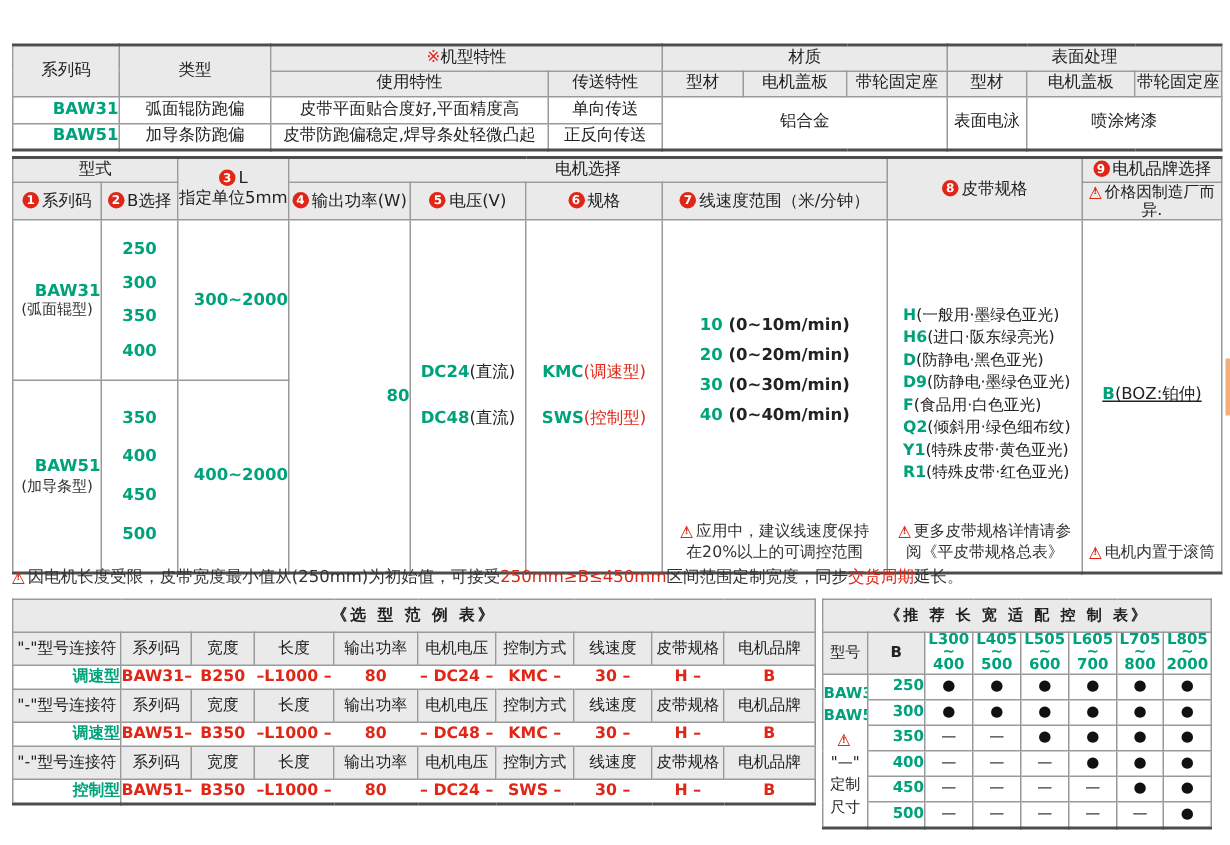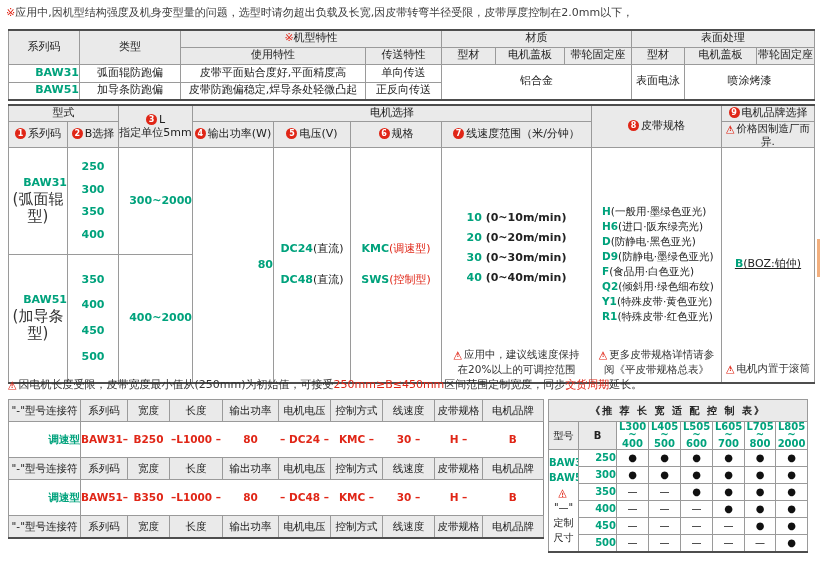--- a/index.html
+++ b/index.html
@@ -26,54 +26,51 @@
   #model-table tr.b1{height:107px;}
   #model-table tr.b2{height:128px;}
   .badge{display:inline-block;width:11px;height:11px;line-height:11px;border-radius:6px;
          background:#E02617;color:#fff;font-size:8px;font-weight:bold;text-align:center;
          vertical-align:1px;margin-right:2px;}
   .warn{position:relative;display:inline-block;color:#E02617;font-weight:bold;margin-right:2px;}
   .warn .t{font-size:11px;}
   .warn .e{position:absolute;left:50%;top:57%;transform:translate(-50%,-50%);font-size:6px;}
   .vlist{display:flex;flex-direction:column;justify-content:center;align-items:center;height:100%;}
   .g10{gap:10px;} .g13{gap:13px;} .g18{gap:18px;}
-  .series-name{font-size:15px;color:#333;margin-top:1px;}
+  .series-name{font-size:10px;color:#333;margin-top:1px;}
   td.rel{position:relative;}
   .speed-list{position:absolute;top:60px;left:0;width:100%;line-height:20px;font-weight:bold;}
   .belt-list{position:absolute;top:56px;left:10px;text-align:left;line-height:15px;font-size:10.5px;}
   .brand-line{position:absolute;top:110px;left:0;width:100%;text-decoration:underline;}
   .cell-note{position:absolute;bottom:6px;left:0;width:100%;font-size:10.5px;color:#333;line-height:14px;}
   
   .mid-note{position:absolute;left:8px;top:377px;font-size:11px;color:#333;text-align:left;}
   
   #example-table{left:8px;top:399px;width:536px;border:1px solid #8c8c8c;border-bottom:2px solid #4d4d4d;}
   #example-table tr.t{height:22px;}
   #example-table tr.hh{height:22px;}
-  #example-table tr.vv{height:36px;}
+  #example-table tr.vv{height:16px;}
   #example-table td{font-size:10.5px;}
   .ttl{font-size:11px;letter-spacing:2px;font-weight:bold;color:#222;}
   td.nb{border-left:none;border-right:none;}
   #fit-table{left:548px;top:399px;width:259px;border:1px solid #8c8c8c;border-bottom:2px solid #4d4d4d;}
   #fit-table tr.t{height:22px;}
   #fit-table tr.hh{height:28px;}
   #fit-table tr.r{height:17px;}
   #fit-table td{font-size:10px;}
   .lcol{color:#00A27C;font-weight:bold;font-size:9px;line-height:8.5px;}
   .dot{font-size:9px;color:#111;}
   .model-stack{line-height:15px;font-size:10px;}
   .edge-strip{position:absolute;right:0;top:239px;width:3px;height:38px;background:#F2AF7E;}
 </style>
 </head>
 <body>
 
 <div class="page">
 
-  <div class="top-note">
-    <span class="red">※</span><span>应用中,因机型结构强度及机身变型量的问题，选型时请勿超出负载及长宽,因皮带转弯半径受限，皮带厚度控制在2.0mm以下，</span>
-  </div>
 
   <table id="spec-table">
     <colgroup>
       <col style="width:71px">
         <col style="width:101px">
         <col style="width:185px">
         <col style="width:76px">
       <col style="width:54px">
         <col style="width:69px">
         <col style="width:67px">
@@ -238,20 +235,23 @@
         <col style="width:42px">
         <col style="width:53px">
         <col style="width:56px">
       <col style="width:52px">
         <col style="width:52px">
         <col style="width:52px">
         <col style="width:48px">
         <col style="width:61px">
     </colgroup>
     <tbody>
+        <tr class="t">
+          <td colspan="10" class="gray ttl">《选 型 范 例 表》</td>
+        </tr>
     <tr class="hh">
       <td class="gray">"-"型号连接符</td>
       <td class="gray">系列码</td>
       <td class="gray">宽度</td>
       <td class="gray">长度</td>
       <td class="gray">输出功率</td>
       <td class="gray">电机电压</td>
       <td class="gray">控制方式</td>
       <td class="gray">线速度</td>
       <td class="gray">皮带规格</td>
@@ -297,20 +297,32 @@
       <td class="gray">"-"型号连接符</td>
       <td class="gray">系列码</td>
       <td class="gray">宽度</td>
       <td class="gray">长度</td>
       <td class="gray">输出功率</td>
       <td class="gray">电机电压</td>
       <td class="gray">控制方式</td>
       <td class="gray">线速度</td>
       <td class="gray">皮带规格</td>
       <td class="gray">电机品牌</td>
+    </tr>
+    <tr class="vv">
+      <td class="teal">控制型</td>
+      <td class="redb nb">BAW51–</td>
+      <td class="redb nb">B350</td>
+      <td class="redb nb">–L1000 –</td>
+      <td class="redb nb">80</td>
+      <td class="redb nb">– DC24 –</td>
+      <td class="redb nb">SWS –</td>
+      <td class="redb nb">30 –</td>
+      <td class="redb nb">H –</td>
+      <td class="redb nb">B</td>
     </tr>
   </tbody>
     </table>
 
   <table id="fit-table">
     <colgroup>
       <col style="width:30px">
         <col style="width:38px">
         <col style="width:32px">
         <col style="width:32px">

